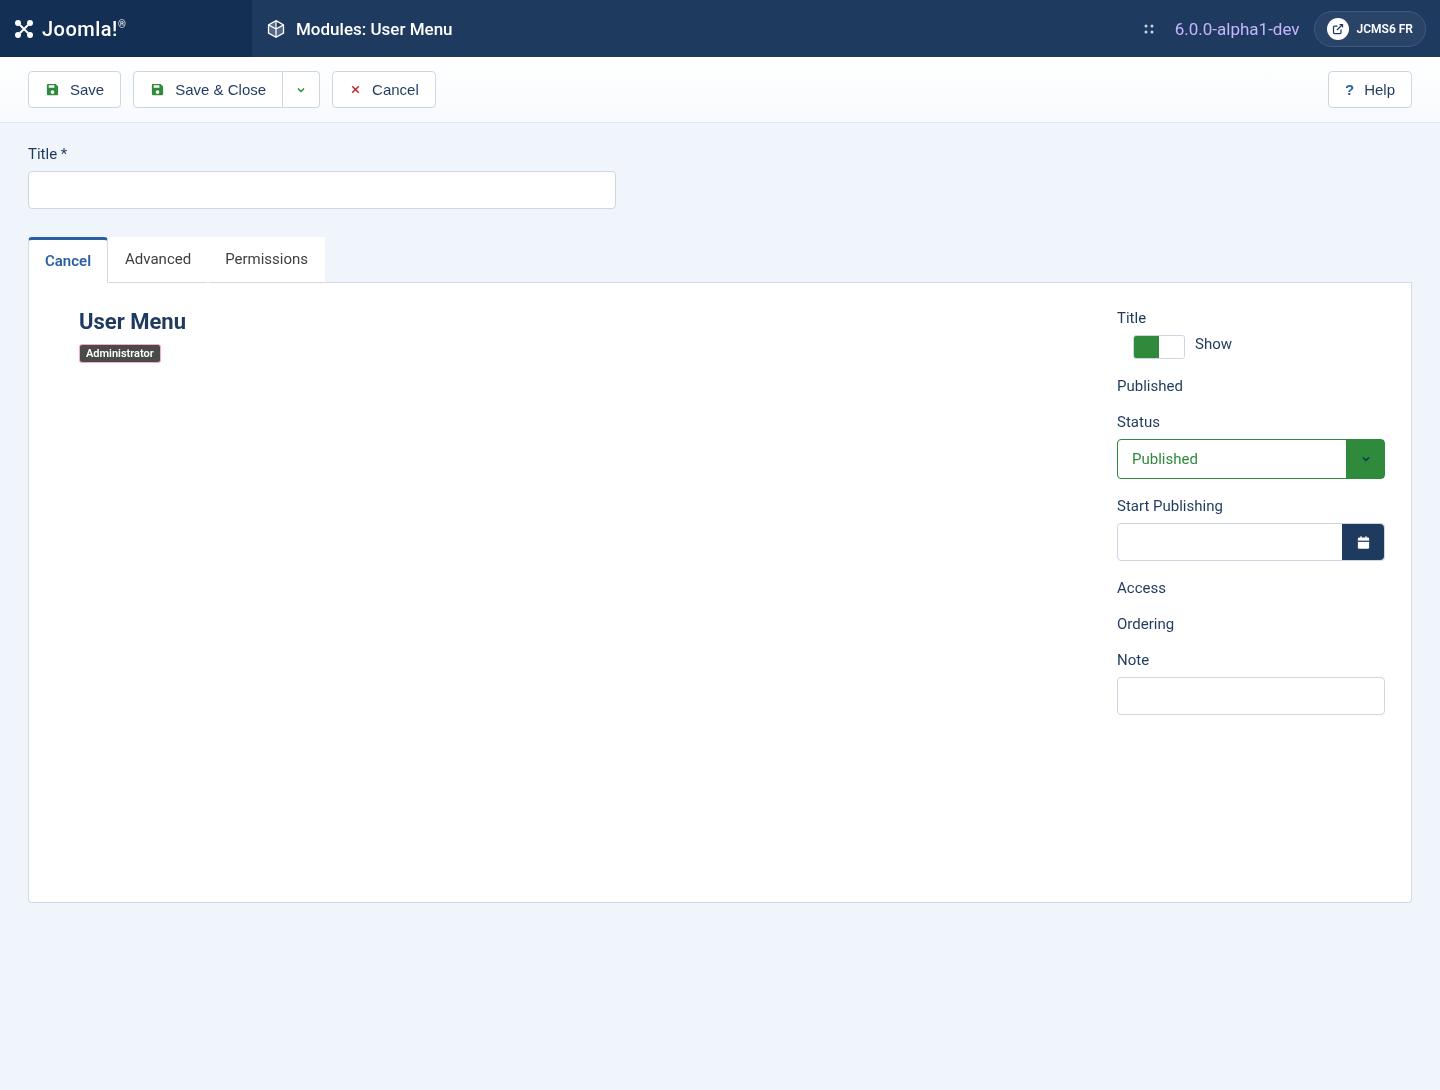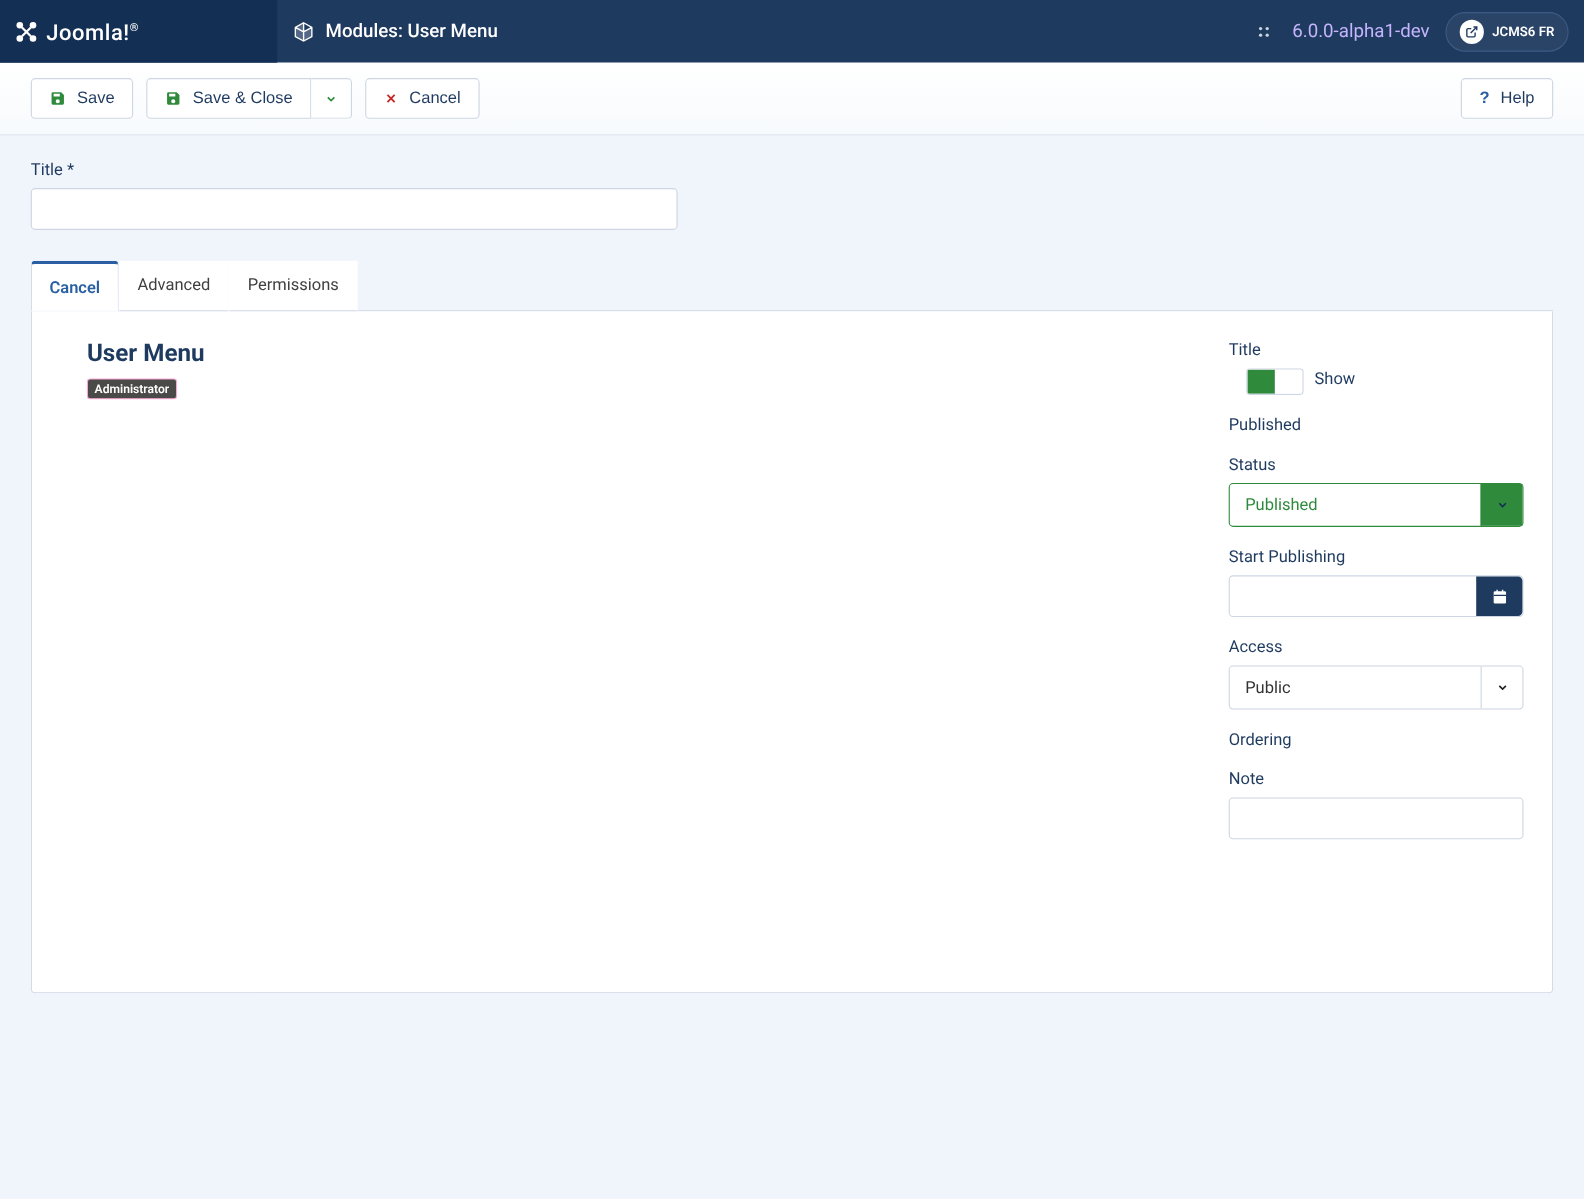--- a/index.html
+++ b/index.html
@@ -213,28 +213,20 @@
                   <line x1="8" y1="2" x2="8" y2="6" stroke="#fff" stroke-width="2"></line>
                   <line x1="16" y1="2" x2="16" y2="6" stroke="#fff" stroke-width="2"></line>
                 </svg>
             </div>
           </div>
         </div>
 
 
         <div class="side-field">
           <label class="side-label">Access</label>
-          <div class="select-box">
-            <span class="select-value">Public</span>
-            <div class="select-caret">
-              <svg width="12" height="12" viewBox="0 0 24 24" fill="none" stroke="#222" stroke-width="3">
-                  <polyline points="6 9 12 15 18 9"></polyline>
-                </svg>
-            </div>
-          </div>
         </div>
 
         <div class="side-field">
           <label class="side-label">Ordering</label>
         </div>
 
         <div class="side-field">
           <label class="side-label">Note</label>
           <input class="note-input" type="text" value="" style="">
         </div>

